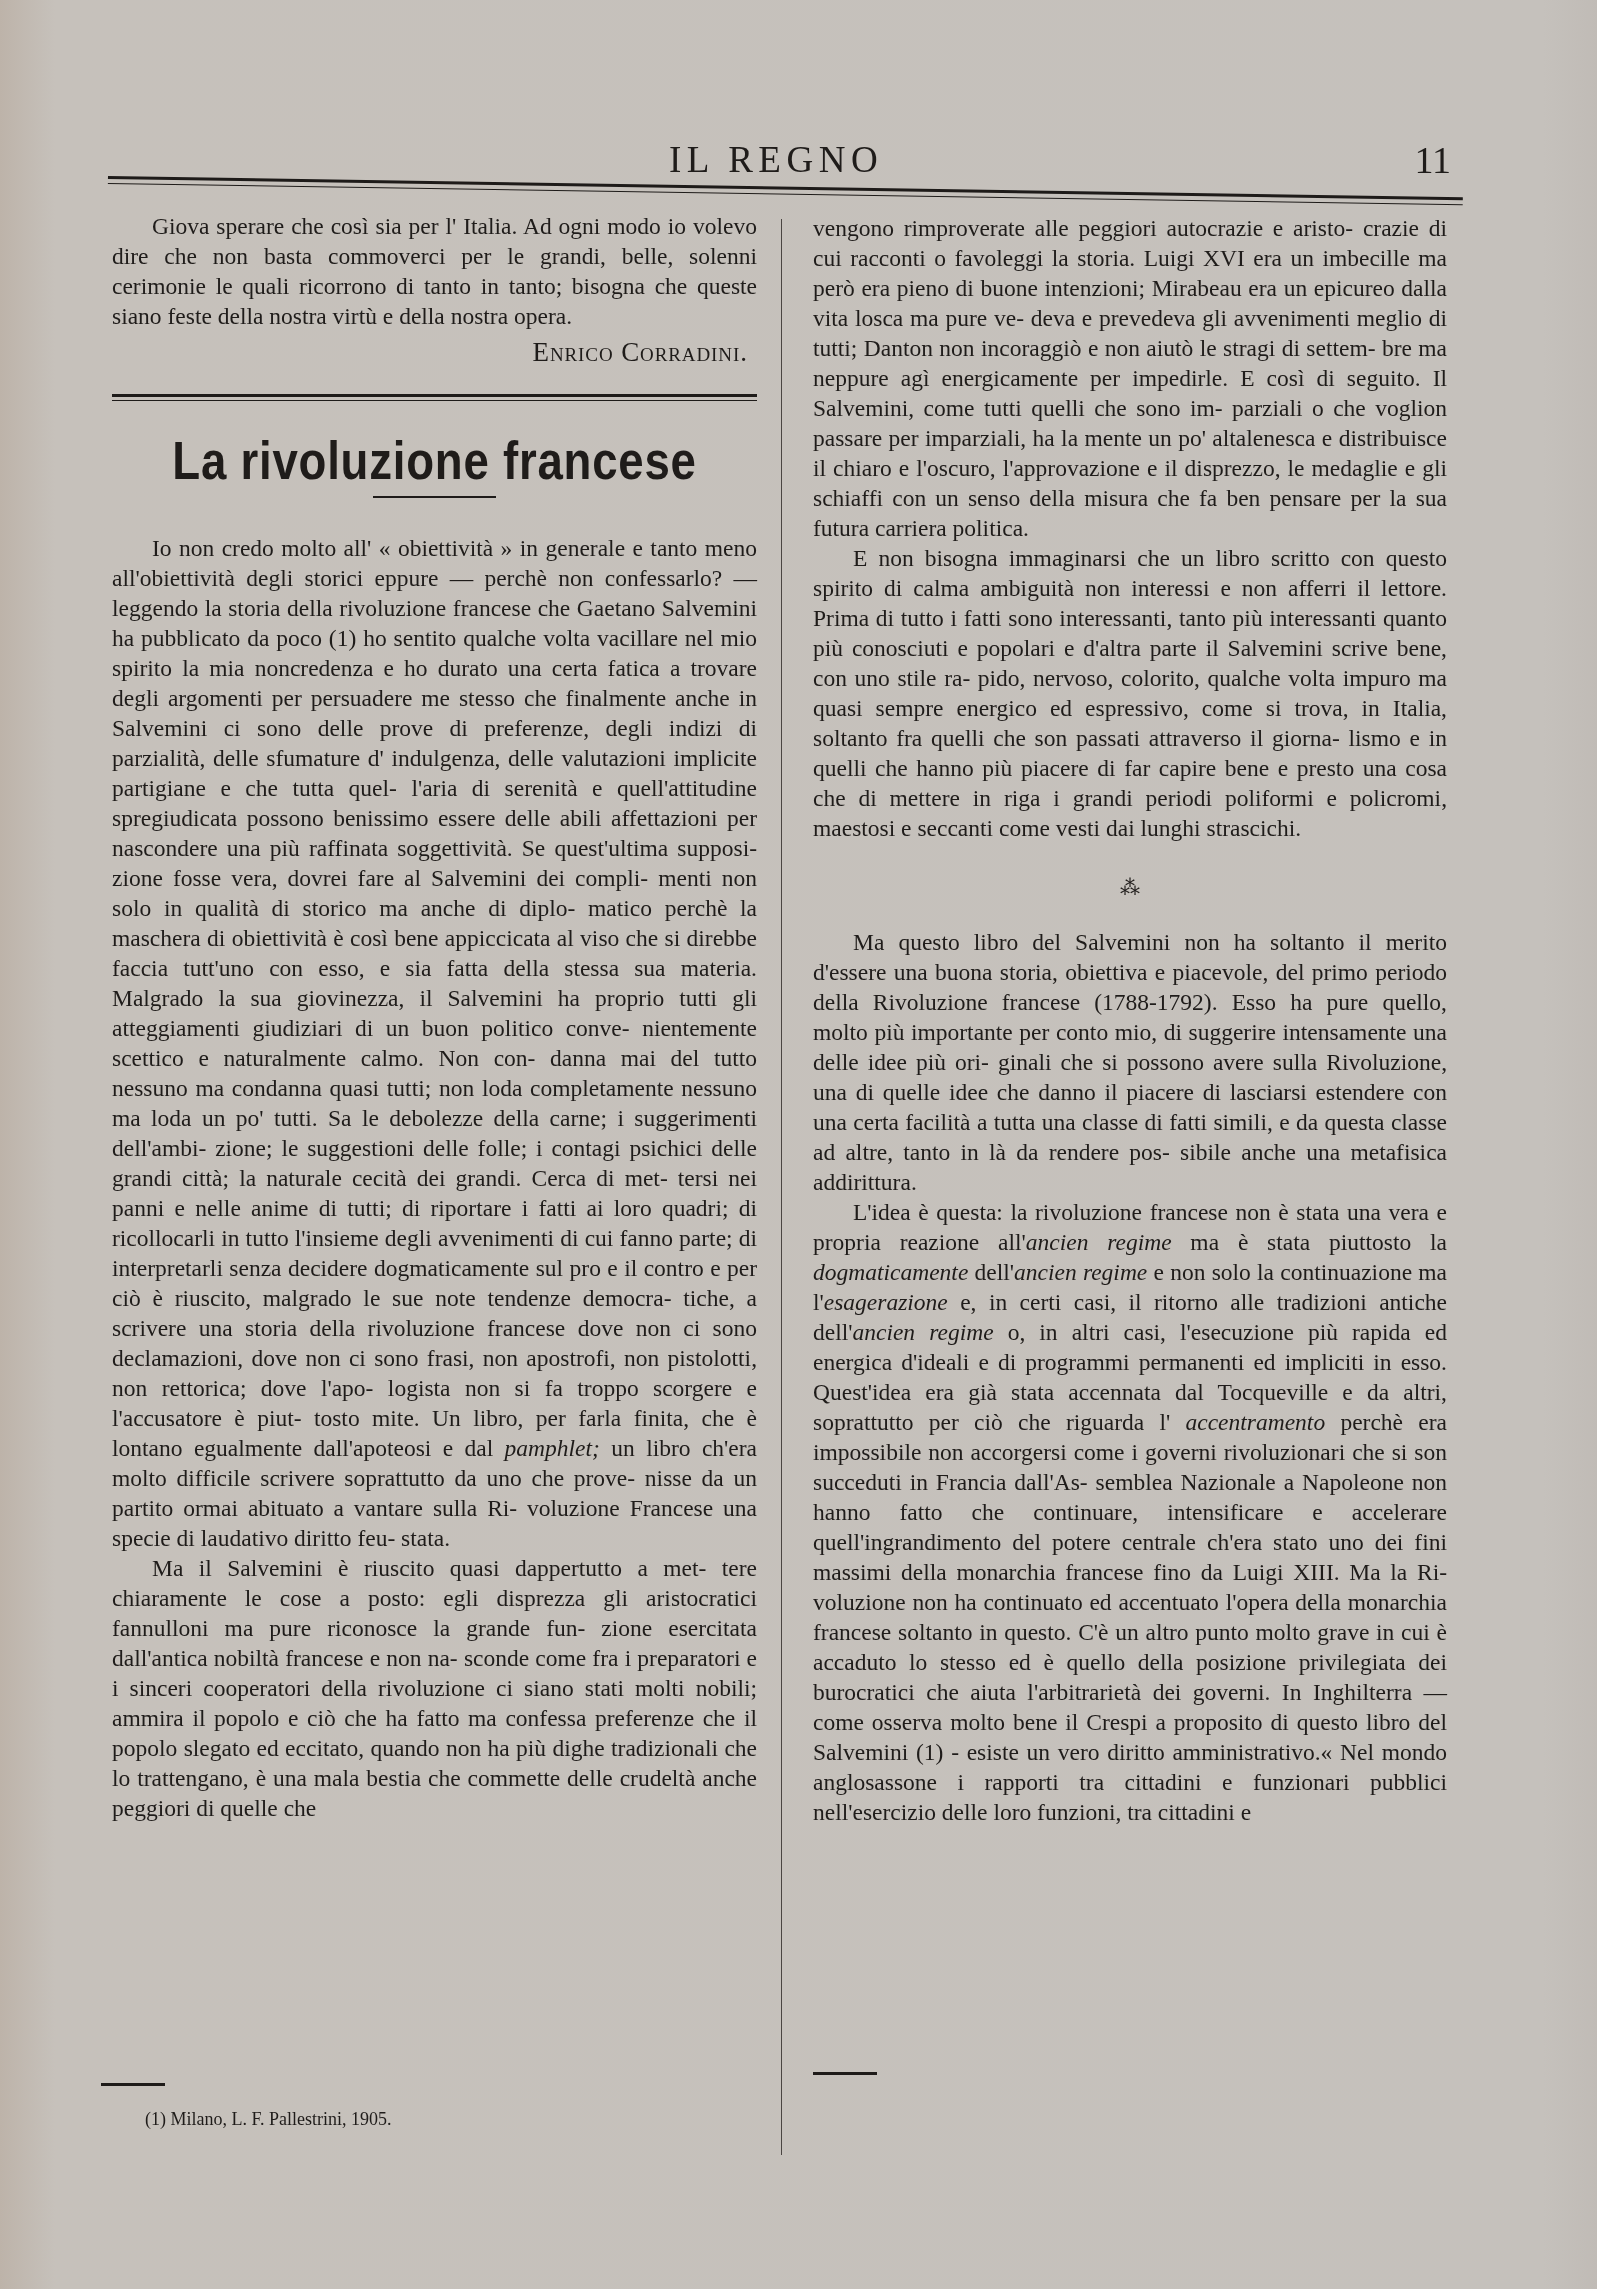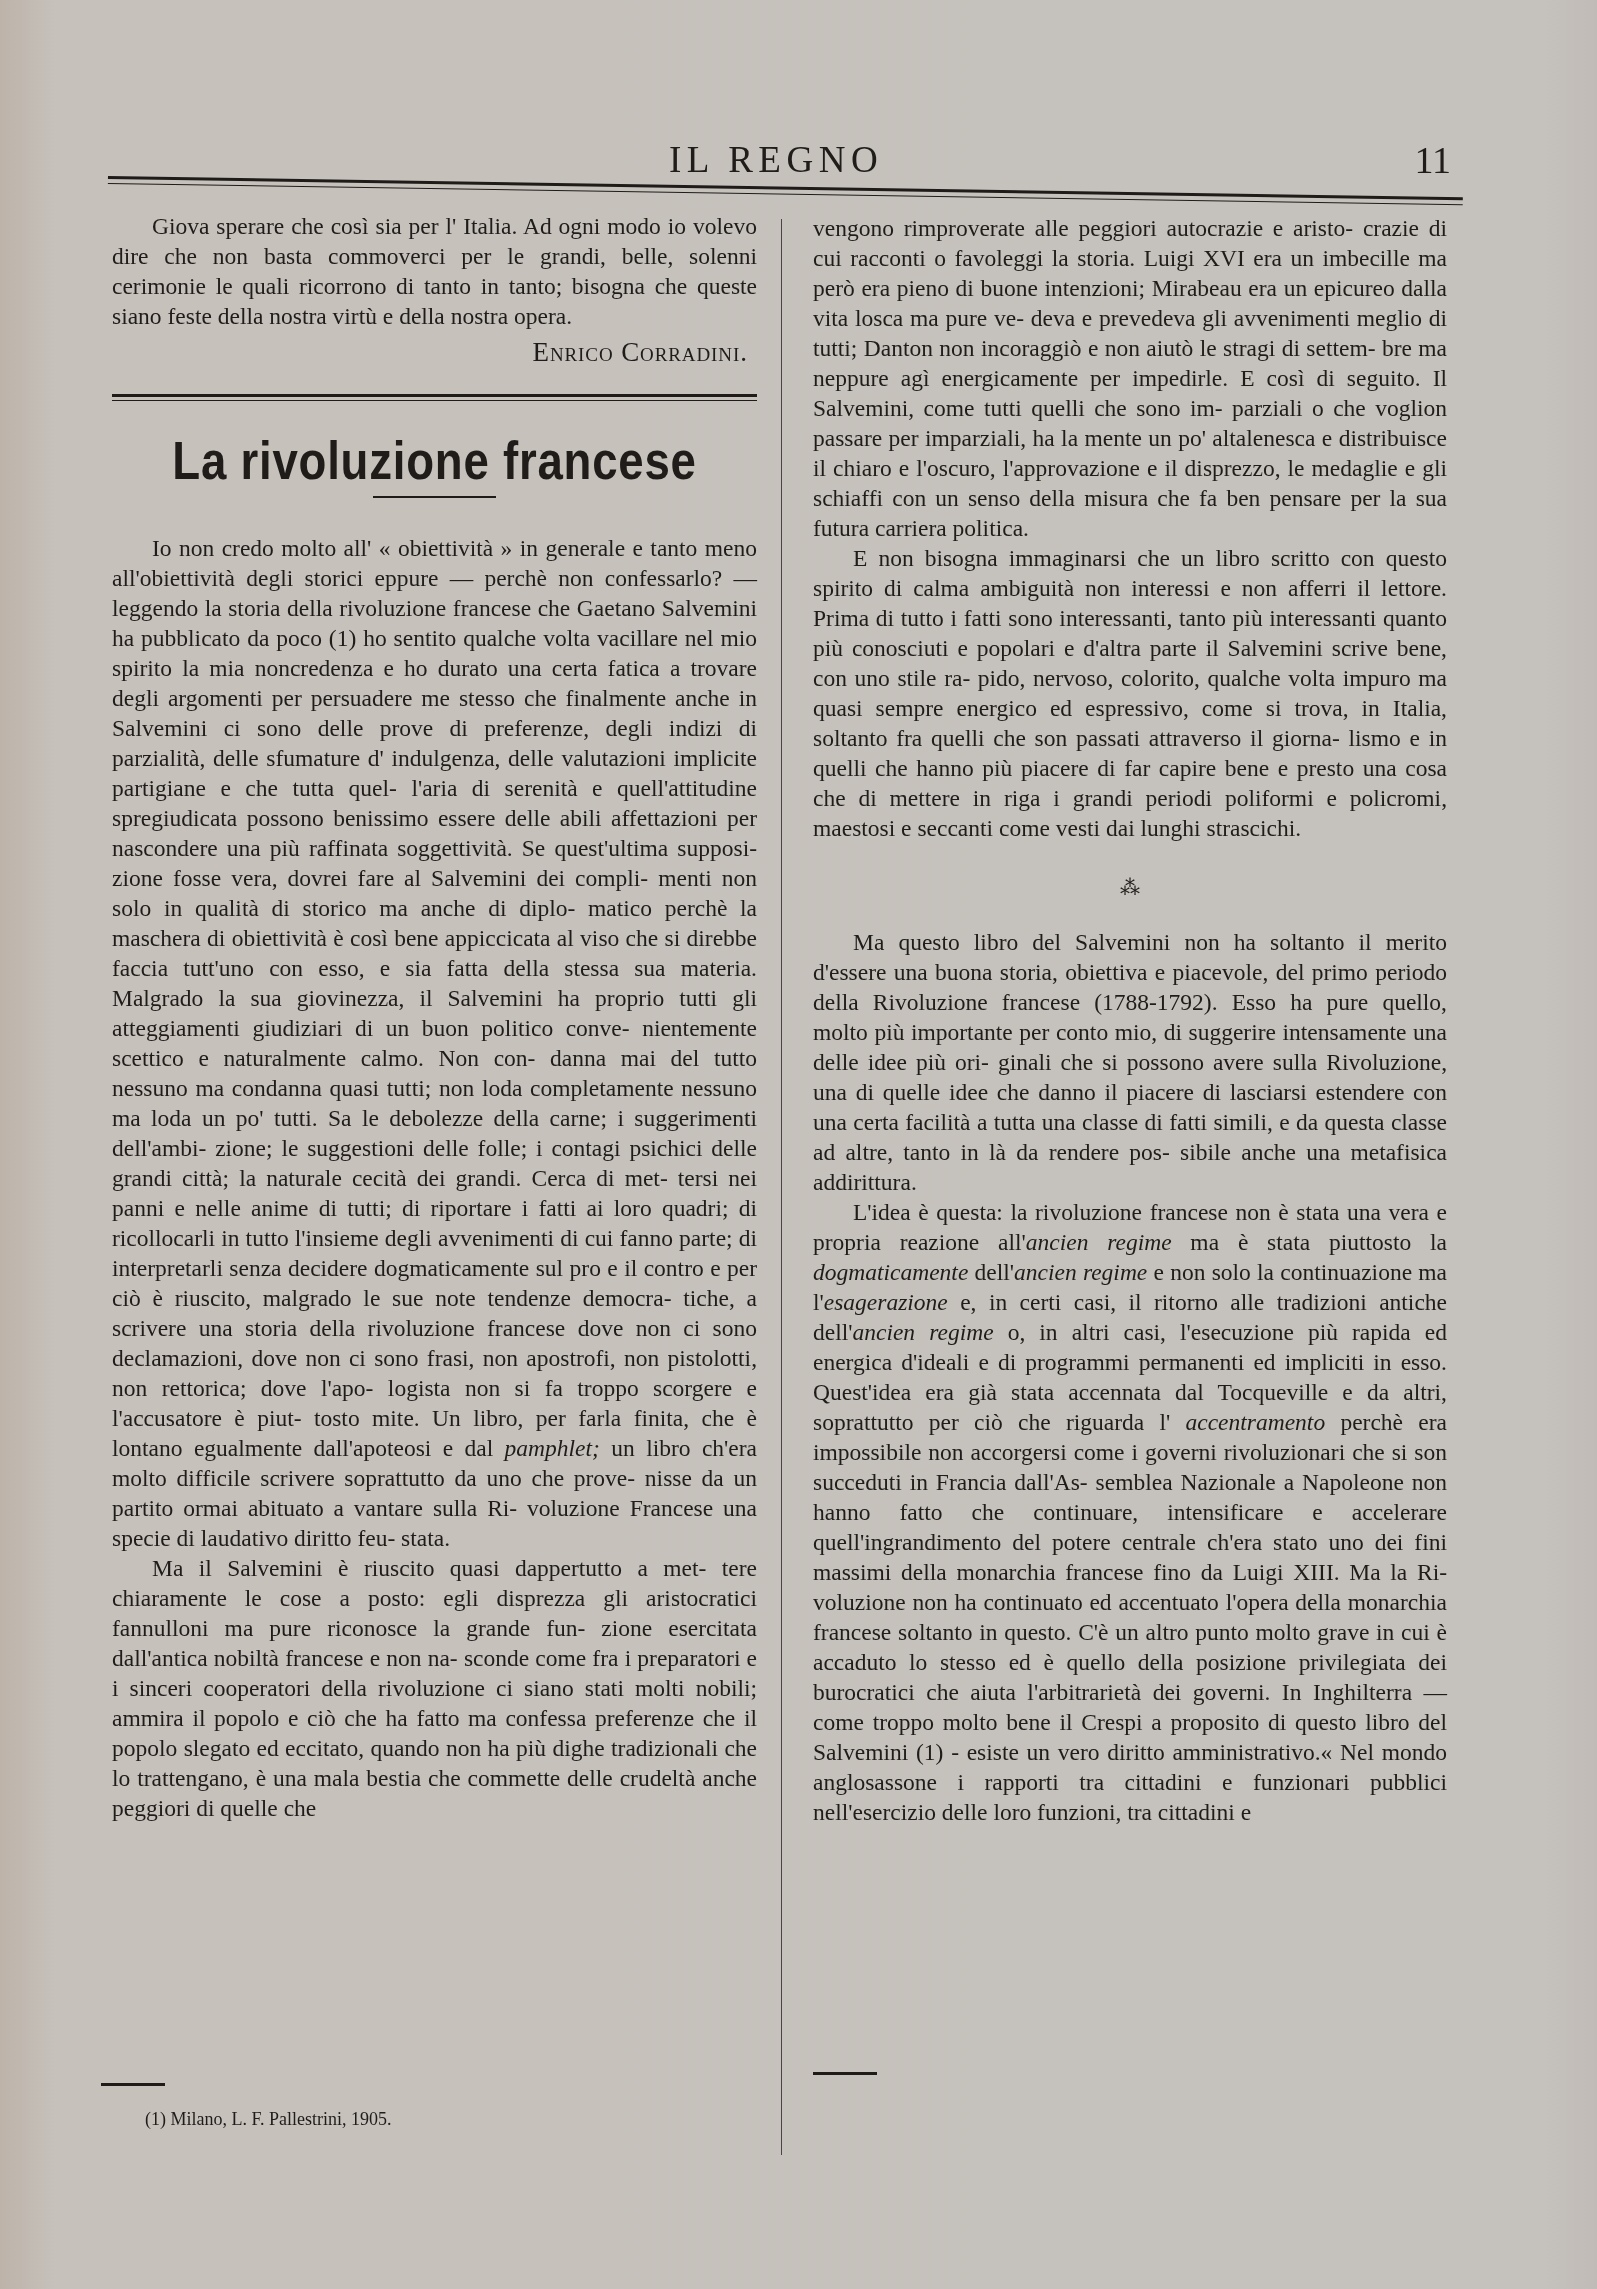--- a/index.html
+++ b/index.html
@@ -219,21 +219,21 @@
       <span>rivoluzionari che si son succeduti in Francia dall'As-</span>
       <span>semblea Nazionale a Napoleone non hanno fatto che</span>
       <span>continuare, intensificare e accelerare quell'ingrandimento</span>
       <span>del potere centrale ch'era stato uno dei fini massimi</span>
       <span>della monarchia francese fino da Luigi XIII. Ma la Ri-</span>
       <span>voluzione non ha continuato ed accentuato l'opera della</span>
       <span>monarchia francese soltanto in questo. C'è un altro</span>
       <span>punto molto grave in cui è accaduto lo stesso ed è</span>
       <span>quello della posizione privilegiata dei burocratici che</span>
       <span>aiuta l'arbitrarietà dei governi. In Inghilterra — come</span>
-      <span>troppo molto bene il Crespi a proposito di questo libro del</span>
+      <span>osserva molto bene il Crespi a proposito di questo libro del</span>
       <span>Salvemini (1) - esiste un vero diritto amministrativo.« Nel</span>
       <span>mondo anglosassone i rapporti tra cittadini e funzionari</span>
       <span>pubblici nell'esercizio delle loro funzioni, tra cittadini e</span>
     </p>
   </div>
 
   <div class="fn-right">
     <div class="footnote-rule"></div>
   </div>
 

